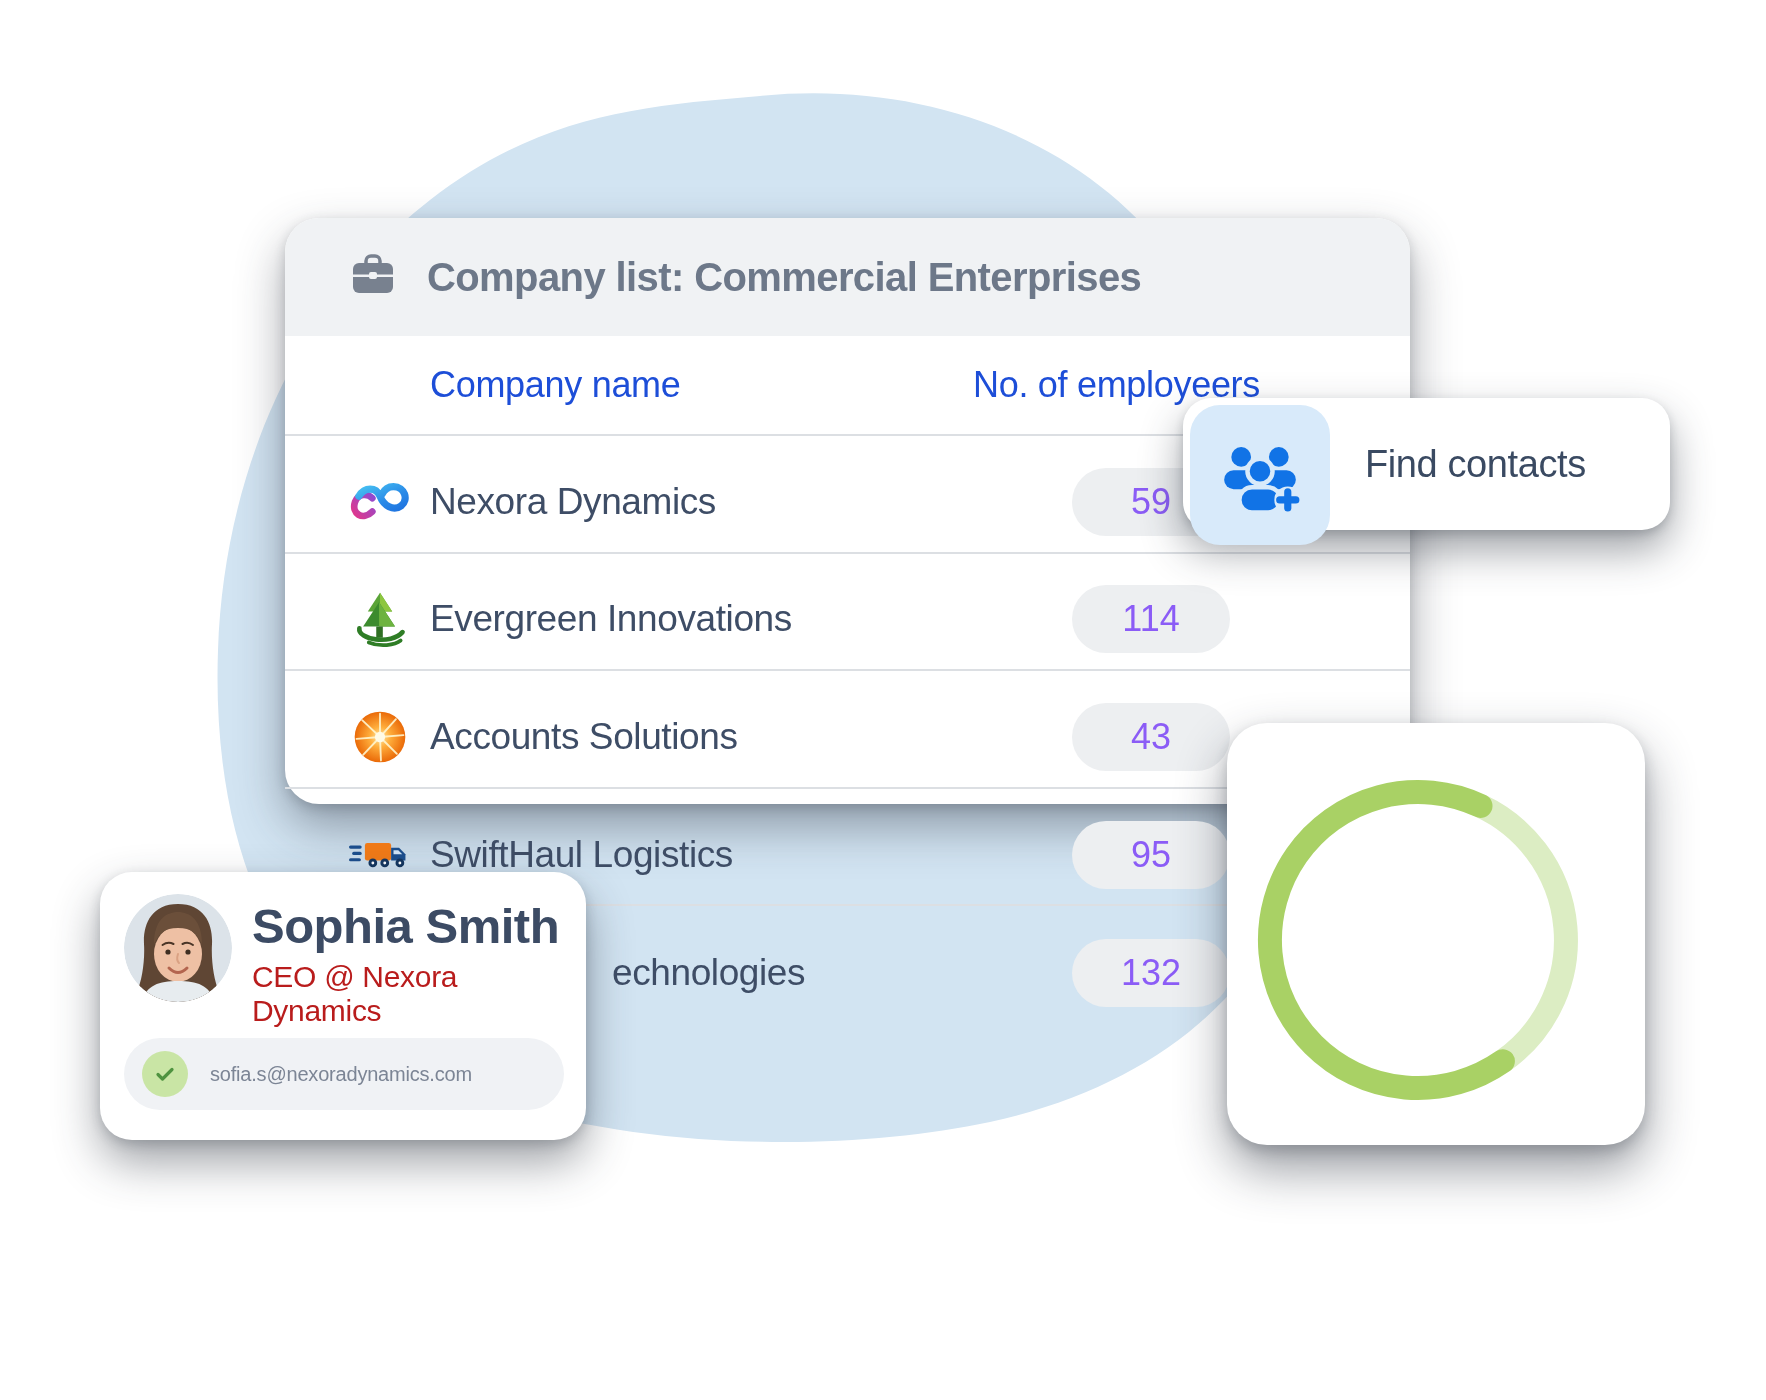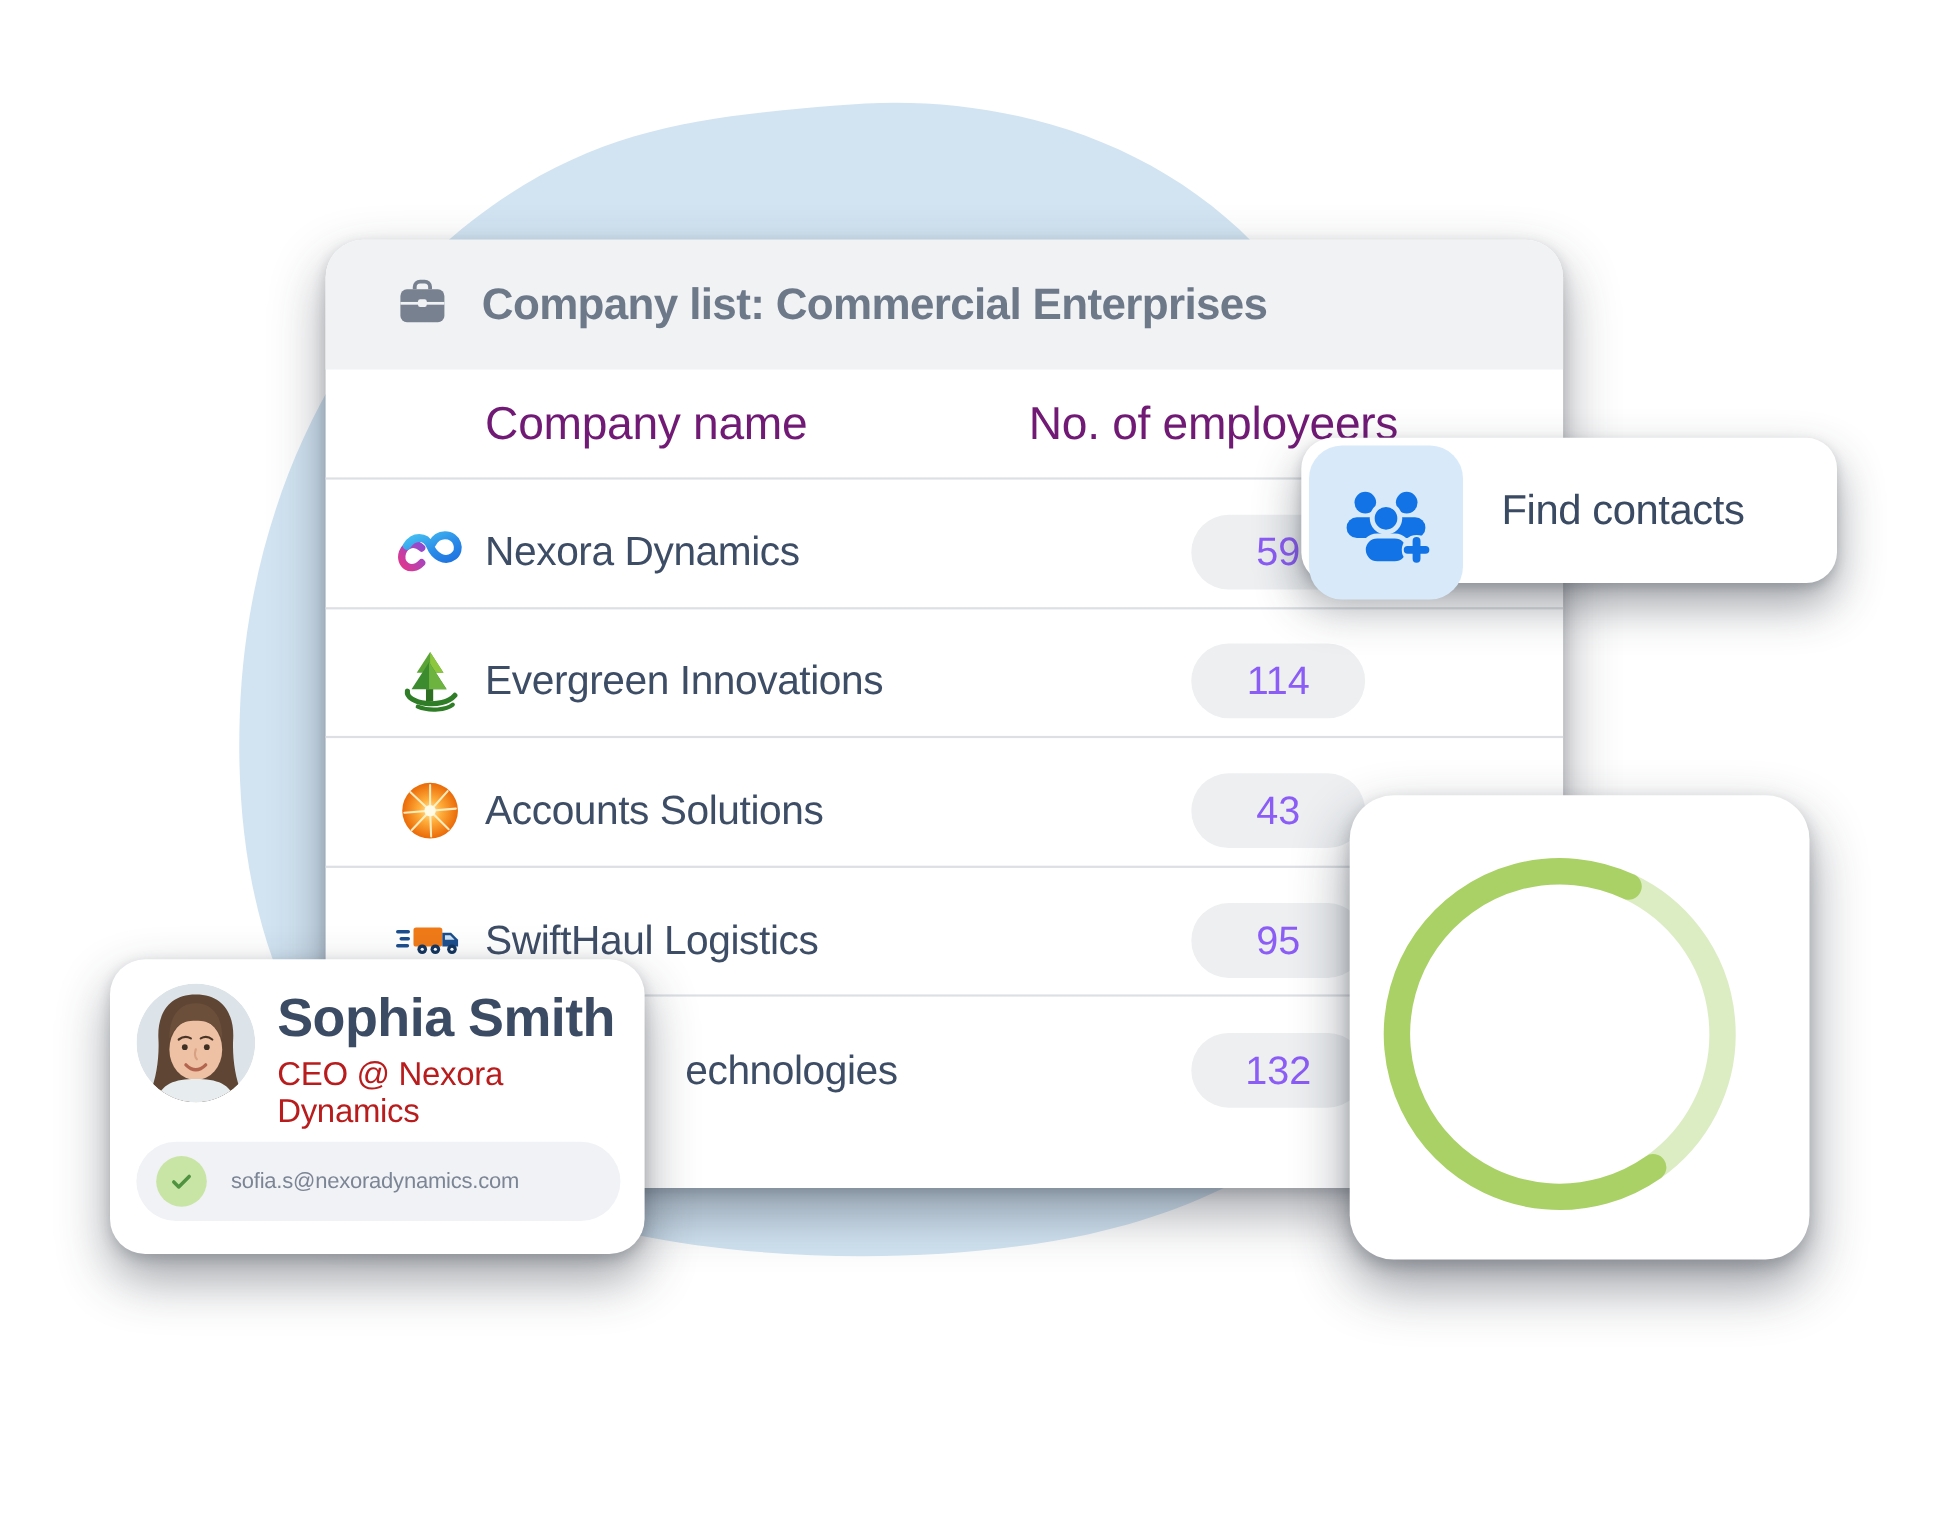--- a/index.html
+++ b/index.html
@@ -6,33 +6,33 @@
   body{
     width:1766px;height:1400px;position:relative;overflow:hidden;
     background:#ffffff;
     font-family:"Liberation Sans","DejaVu Sans",sans-serif;
     color:#3e4d66;
   }
   .blob{position:absolute;left:0;top:0;width:1766px;height:1400px;z-index:0;}
 
   
   .main-card{
-    position:absolute;left:296px;top:218px;width:1125px;height:862px;
+    position:absolute;left:285px;top:218px;width:1125px;height:586px;
     background:#fff;border-radius:34px;z-index:1;
     box-shadow:0 22px 48px rgba(42,48,60,.42),0 4px 12px rgba(42,48,60,.20);
   }
   .card-header{
     height:118px;background:#f0f2f4;border-radius:34px 34px 0 0;
     display:flex;align-items:center;gap:30px;padding-left:64px;box-sizing:border-box;
   }
   .card-title{font-size:40px;font-weight:bold;color:#6d7889;letter-spacing:-.6px;}
   .cols{
     position:relative;height:100px;display:flex;align-items:center;
     padding-left:145px;box-sizing:border-box;border-bottom:2px solid #dcdfe3;
-    color:#701a75;font-size:42px;letter-spacing:-.3px;
+    color:#1d4ed8;font-size:36px;letter-spacing:-.3px;
   }
   .col-emp{position:absolute;right:150px;top:0;height:100%;display:flex;align-items:center;}
   .trow{
     position:relative;height:117.6px;display:flex;align-items:center;
     padding:16px 180px 0 64px;box-sizing:border-box;border-bottom:2px solid #dcdfe3;
   }
   .trow:last-child{border-bottom:none;}
   .logo-box{width:62px;height:62px;margin-right:19px;flex:0 0 auto;display:flex;align-items:center;justify-content:center;}
   .row-name{font-size:37px;color:#3e4d66;letter-spacing:-.4px;white-space:nowrap;}
   .trow.partial .row-name{margin-left:263px;}

